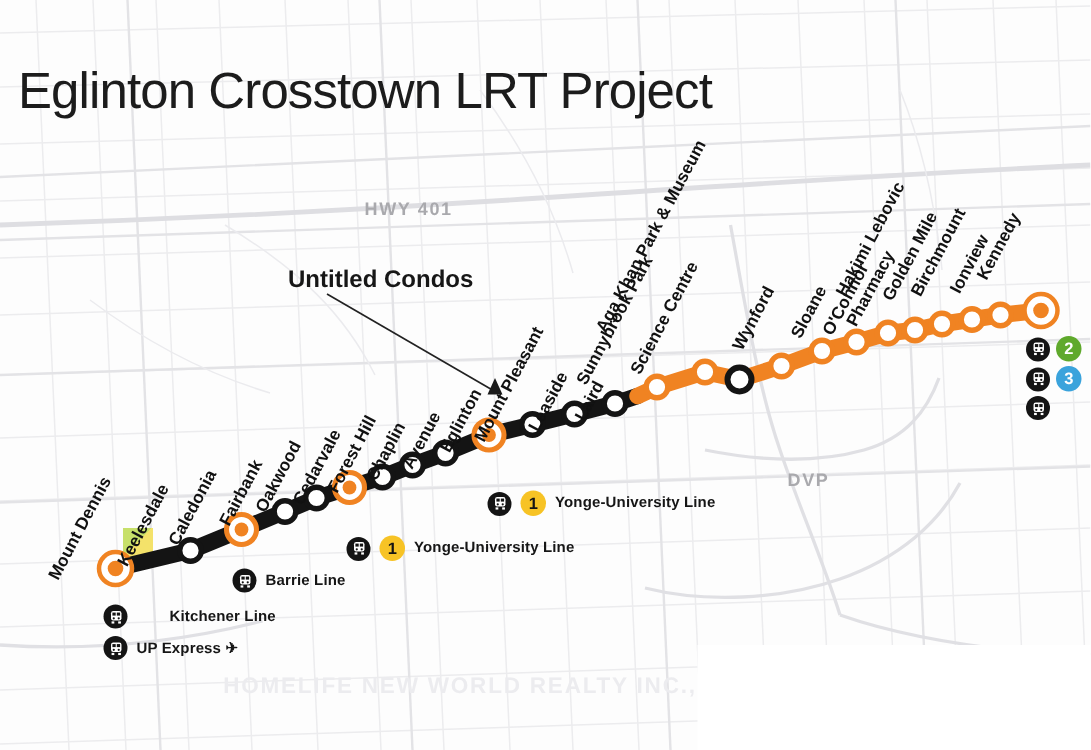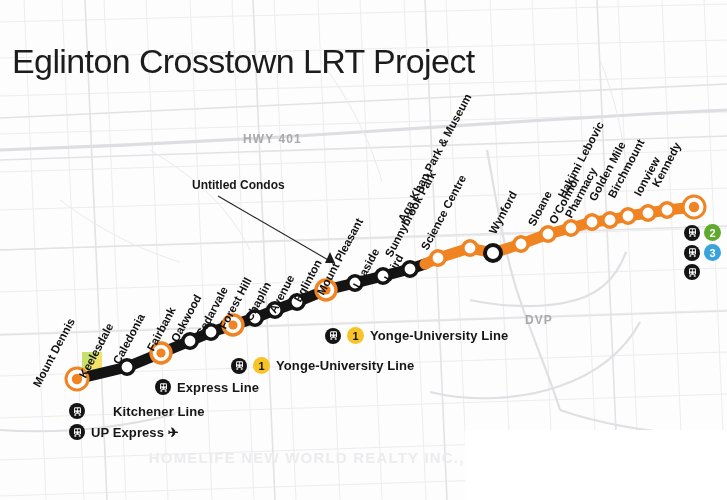--- a/index.html
+++ b/index.html
@@ -23,35 +23,35 @@
 
   
   .place-label{
     position:absolute;color:#a9a9ad;font-size:12px;font-weight:600;
     letter-spacing:1.1px;white-space:nowrap;
   }
 
   
   #condo-callout-label{
     position:absolute;left:192px;top:178px;
-    font-size:12px;font-weight:600;color:#171717;white-space:nowrap;
+    font-size:16px;font-weight:600;color:#171717;white-space:nowrap;
   }
 
   
   .stn-label{
     position:absolute;
     font-size:11.5px;font-weight:700;color:#111;
     white-space:nowrap;
     transform-origin:0 50%;
     transform:rotate(-62deg);
   }
 
   
   .legend-row{position:absolute;display:flex;align-items:center;gap:6px;white-space:nowrap;}
-  .legend-text{font-size:13px;font-weight:700;color:#161616;letter-spacing:0.1px;}
+  .legend-text{font-size:10px;font-weight:700;color:#161616;letter-spacing:0.1px;}
   .tt-badge{
     width:16px;height:16px;border-radius:50%;
     background:#141414;display:flex;align-items:center;justify-content:center;
     flex:0 0 auto;
   }
   .tt-badge svg{display:block;}
   .line-num{
     width:17px;height:17px;border-radius:50%;
     display:flex;align-items:center;justify-content:center;
     font-size:11px;font-weight:700;color:#141414;flex:0 0 auto;
@@ -281,21 +281,21 @@
           <svg width="11" height="11" viewBox="0 0 12 12">
             <rect x="2.2" y="1.4" width="7.6" height="7" rx="1.6" fill="#fff"></rect>
             <rect x="3.2" y="2.6" width="2.4" height="2.2" fill="#141414"></rect>
             <rect x="6.4" y="2.6" width="2.4" height="2.2" fill="#141414"></rect>
             <circle cx="4.2" cy="6.8" r="0.8" fill="#141414"></circle>
             <circle cx="7.8" cy="6.8" r="0.8" fill="#141414"></circle>
             <rect x="2.6" y="9" width="2" height="1.6" fill="#fff"></rect>
             <rect x="7.4" y="9" width="2" height="1.6" fill="#fff"></rect>
           </svg>
         </span>
-        <span class="legend-text">Express Line</span>
+        <span class="legend-text">Barrie Line</span>
       </div>
       <div class="legend-row" style="left: 69px; top: 403px; gap: 28px;">
         <span class="tt-badge">
           <svg width="11" height="11" viewBox="0 0 12 12">
             <rect x="2.2" y="1.4" width="7.6" height="7" rx="1.6" fill="#fff"></rect>
             <rect x="3.2" y="2.6" width="2.4" height="2.2" fill="#141414"></rect>
             <rect x="6.4" y="2.6" width="2.4" height="2.2" fill="#141414"></rect>
             <circle cx="4.2" cy="6.8" r="0.8" fill="#141414"></circle>
             <circle cx="7.8" cy="6.8" r="0.8" fill="#141414"></circle>
             <rect x="2.6" y="9" width="2" height="1.6" fill="#fff"></rect>

